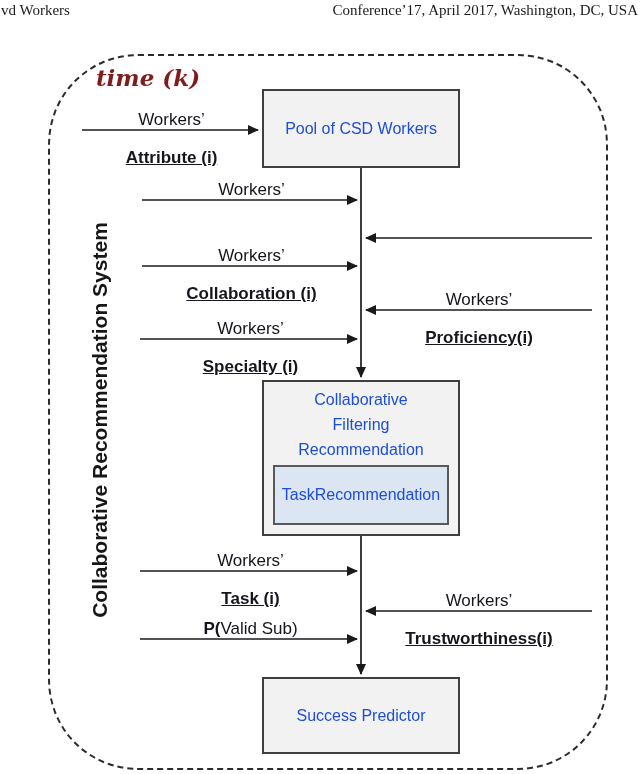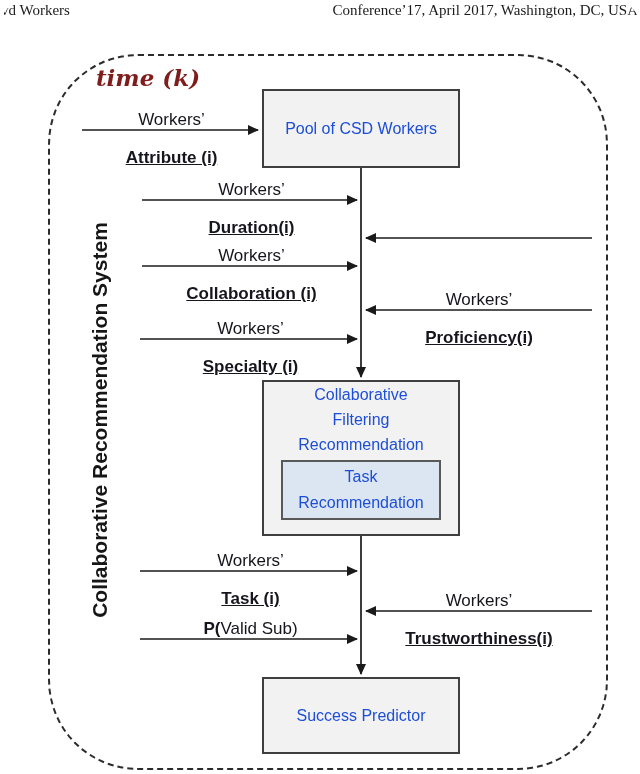--- a/index.html
+++ b/index.html
@@ -7,21 +7,21 @@
     --box-fill:#f2f2f2;
     --box-border:#3f3f3f;
     --task-fill:#dce6f2;
     --task-border:#595959;
     --label-text:#15151d;
     --boundary:#2b2b2b;
   }
   *{margin:0;padding:0;box-sizing:border-box;}
   html,body{background:#ffffff;}
   .page{position:relative;width:640px;height:774px;background:#ffffff;overflow:hidden;
-        font-family:"Liberation Sans",sans-serif;border-radius:27px;}
+        font-family:"Liberation Sans",sans-serif;}
   
   .hdr{position:absolute;top:1px;left:0;width:100%;height:20px;
        font-family:"Liberation Serif",serif;font-size:15px;color:#1b1b1b;line-height:18px;}
   .hdr-left{position:absolute;left:1px;top:0;white-space:nowrap;}
   .hdr-right{position:absolute;right:2px;top:0;white-space:nowrap;}
   
   .boundary{position:absolute;left:48px;top:54px;width:560px;height:716px;
             border:2px dashed var(--boundary);border-radius:90px;background:transparent;}
   
   .time-label{position:absolute;left:96px;top:64px;font-family:"DejaVu Serif",serif;
@@ -29,25 +29,25 @@
   
   .system-label{position:absolute;left:100px;top:420px;transform:translate(-50%,-50%) rotate(-90deg);
                 white-space:nowrap;font-weight:700;font-size:21px;color:#161616;letter-spacing:0px;}
   
   svg.wires{position:absolute;left:0;top:0;width:640px;height:774px;pointer-events:none;}
   
   .box{position:absolute;background:var(--box-fill);border:2px solid var(--box-border);
        color:#1d4ed8;font-size:16px;text-align:center;}
   .box-center{display:flex;align-items:center;justify-content:center;}
   .box-pool{left:262px;top:89px;width:198px;height:79px;}
-  .box-cf{left:262px;top:380px;width:198px;height:156px;
+  .box-cf{left:262px;top:380px;width:198px;height:156px;padding-top:5px;
           display:flex;flex-direction:column;align-items:center;}
   .box-cf .cfl{display:block;height:25px;line-height:25px;}
-  .box-task{margin-top:3px;width:160px;height:60px;background:var(--task-fill);
-            border:2px solid var(--task-border);display:flex;flex-direction:column;
+  .box-task{margin-top:3px;width:176px;height:60px;background:var(--task-fill);
+            border:2px solid var(--task-border);display:flex;flex-direction:row;
             align-items:center;justify-content:center;}
   .box-task .tl{display:block;height:26px;line-height:26px;}
   .box-success{left:262px;top:677px;width:198px;height:77px;}
   
   .flow{position:absolute;text-align:center;font-size:17px;color:var(--label-text);}
   .l1{display:block;height:20px;line-height:20px;}
   .l2{display:block;height:20px;line-height:20px;margin-top:18px;font-weight:700;text-decoration:underline;}
   .l2n{font-weight:400;}
   .pb{font-weight:700;}
 </style>
@@ -106,21 +106,20 @@
     <span>Success Predictor</span>
   </div>
 
   <div class="flow" style="left:82px;top:110px;width:179px;">
     <span class="l1">Workers’</span>
     <span class="l2">Attribute (i)</span>
   </div>
 
   <div class="flow" style="left:142px;top:180px;width:219px;">
     <span class="l1">Workers’</span>
-    <span class="l2">Duration(i)</span>
   </div>
 
   <div class="flow" style="left:142px;top:246px;width:219px;">
     <span class="l1">Workers’</span>
     <span class="l2">Collaboration (i)</span>
   </div>
 
   <div class="flow" style="left:140px;top:319px;width:221px;">
     <span class="l1">Workers’</span>
     <span class="l2">Specialty (i)</span>

